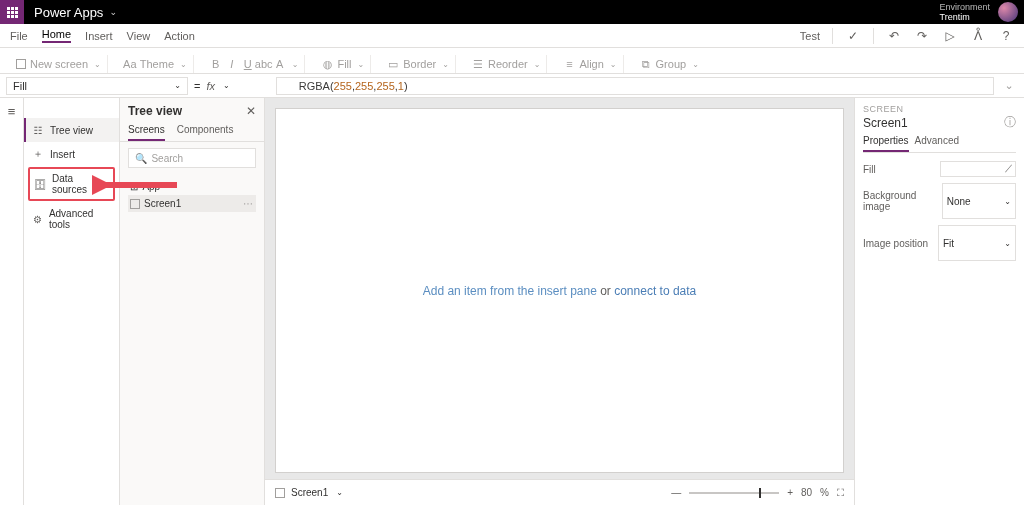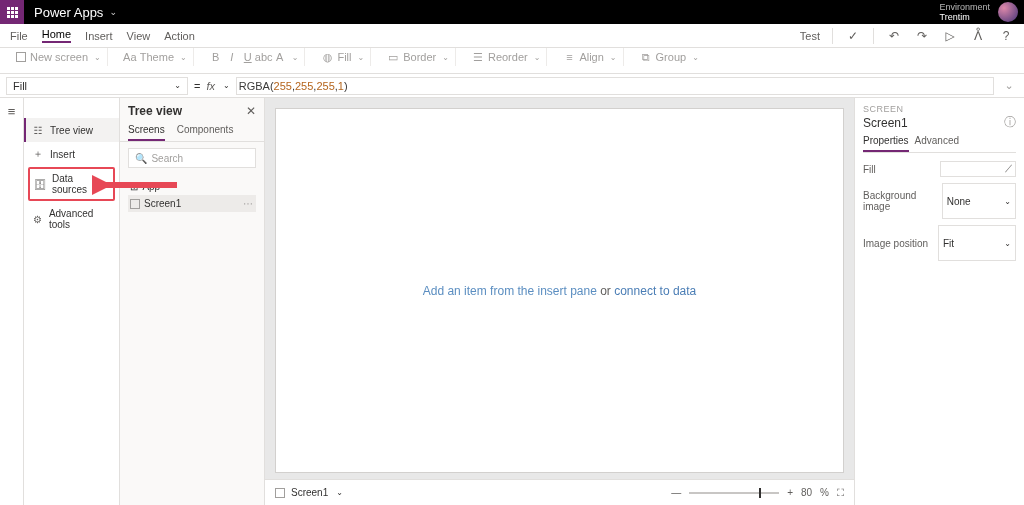--- a/index.html
+++ b/index.html
@@ -19,33 +19,33 @@
 
 
 .menubar { height: 24px; border-bottom: 1px solid #e1dfdd; display: flex; align-items: center; padding: 0 10px; gap: 14px; }
 .menubar .m { font-size: 11px; color: #605e5c; cursor: pointer; }
 .menubar .m.active { color: #000; border-bottom: 2px solid #742774; padding-bottom: 1px; }
 .menubar .right { margin-left: auto; display: flex; align-items: center; gap: 12px; }
 .iconbtn { width: 16px; height: 16px; display: flex; align-items: center; justify-content: center; color: #605e5c; font-size: 12px; }
 .vsep { width: 1px; height: 16px; background: #e1dfdd; }
 
 
-.ribbon { height: 26px; border-bottom: 1px solid #e1dfdd; display: flex; align-items: flex-start; padding: 0 10px; gap: 10px; color: #a19f9d; font-size: 11px; }
+.ribbon { height: 26px; border-bottom: 1px solid #e1dfdd; display: flex; align-items: flex-end; padding: 0 10px; gap: 10px; color: #a19f9d; font-size: 11px; }
 .ribbon .grp { display: flex; align-items: center; gap: 4px; padding: 0 6px; border-right: 1px solid #edebe9; height: 18px; }
 .ribbon .grp:last-child { border-right: none; }
 .sq { width: 10px; height: 10px; border: 1px solid #a19f9d; }
 .ic { width: 12px; height: 12px; display: inline-flex; align-items: center; justify-content: center; font-size: 11px; }
 .dd { font-size: 8px; margin-left: 2px; }
 
 
 .formulabar { height: 24px; border-bottom: 1px solid #e1dfdd; display: flex; align-items: center; padding: 0 6px; gap: 6px; }
 .propsel { width: 182px; height: 18px; border: 1px solid #e1dfdd; font-size: 11px; padding: 0 6px; display: flex; align-items: center; justify-content: space-between; }
 .eq { font-size: 11px; }
 .fx { font-style: italic; font-size: 11px; color: #605e5c; }
-.formula { flex: 1; height: 18px; border: 1px solid #e1dfdd; padding: 0 2px; display: flex; align-items: center; font-family: Consolas, monospace; }
+.formula { flex: 1; height: 18px; border: 1px solid #e1dfdd; padding: 0 22px; display: flex; align-items: center; font-family: Consolas, monospace; margin-left: 40px; }
 .formula .fn { color: #3b3a39; }
 .formula .num { color: #b5651d; }
 .formula .pn { color: #3b3a39; }
 .expand { width: 18px; text-align: center; color: #a19f9d; }
 
 
 .main { display: flex; height: calc(505px - 24px - 24px - 26px - 24px); }
 
 
 .rail { width: 24px; border-right: 1px solid #e1dfdd; display: flex; flex-direction: column; align-items: center; padding-top: 6px; gap: 4px; }

